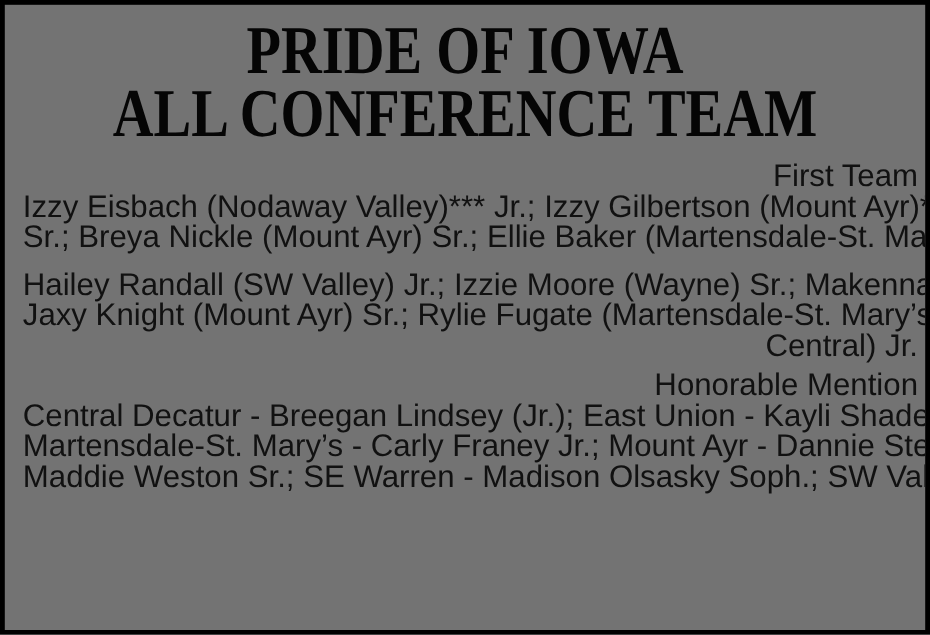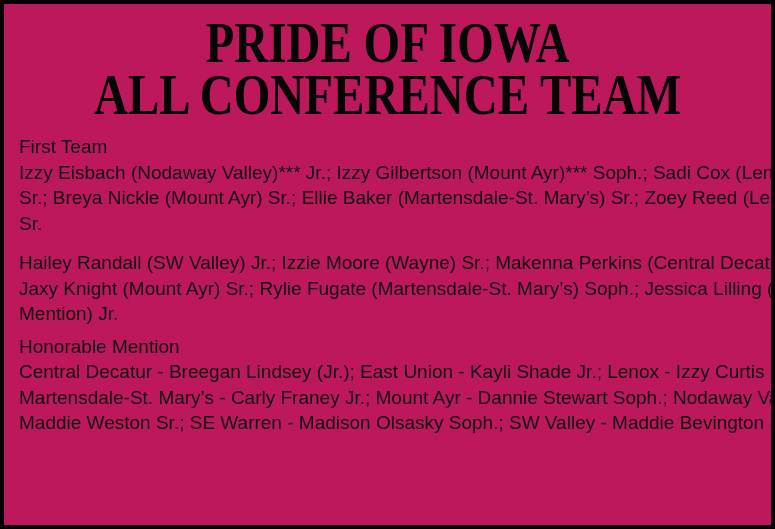--- a/index.html
+++ b/index.html
@@ -6,44 +6,45 @@
   html, body {
     width: 775px;
     height: 529px;
     background: #ffffff;
     font-family: "Liberation Sans", sans-serif;
   }
   .poster {
     position: relative;
     width: 775px;
     height: 529px;
-    background: #be185d;
+    background: #737373;
     border: 4px solid #000000;
     overflow: hidden;
     color: #0a0a0a;
   }
   .title {
     padding-top: 13px;
     text-align: center;
     font-family: "Liberation Serif", serif;
     font-weight: bold;
     font-size: 57px;
     line-height: 52px;
     color: #050505;
   }
   .title-line {
     transform: scaleX(0.825);
     transform-origin: 50% 50%;
     white-space: nowrap;
   }
   .body-text {
     margin: 13px 6px 0 15px;
-    font-size: 19px;
+    font-size: 26px;
     line-height: 25.5px;
     color: #111111;
+    text-align: right;
   }
   .section-second { margin-top: 14px; }
   .section-honorable { margin-top: 7px; }
   .line { white-space: pre; }
 </style>
 </head>
 <body>
 
 <div class="poster">
 
@@ -51,27 +52,26 @@
     <div class="title-line">PRIDE OF IOWA</div>
     <div class="title-line">ALL CONFERENCE TEAM</div>
   </div>
 
   <div class="body-text">
 
     <div class="section">
       <div class="line">First Team</div>
       <div class="line">Izzy Eisbach (Nodaway Valley)*** Jr.; Izzy Gilbertson (Mount Ayr)*** Soph.; Sadi Cox (Lenox)***</div>
       <div class="line">Sr.; Breya Nickle (Mount Ayr) Sr.; Ellie Baker (Martensdale-St. Mary’s) Sr.; Zoey Reed (Lenox)</div>
-      <div class="line">Sr.</div>
     </div>
 
     <div class="section section-second">
       <div class="line">Hailey Randall (SW Valley) Jr.; Izzie Moore (Wayne) Sr.; Makenna Perkins (Central Decatur) Sr.;</div>
       <div class="line">Jaxy Knight (Mount Ayr) Sr.; Rylie Fugate (Martensdale-St. Mary’s) Soph.; Jessica Lilling (SE</div>
-      <div class="line">Mention) Jr.</div>
+      <div class="line">Central) Jr.</div>
     </div>
 
     <div class="section section-honorable">
       <div class="line">Honorable Mention</div>
       <div class="line">Central Decatur - Breegan Lindsey (Jr.); East Union - Kayli Shade Jr.; Lenox - Izzy Curtis Sr.;</div>
       <div class="line">Martensdale-St. Mary’s - Carly Franey Jr.; Mount Ayr - Dannie Stewart Soph.; Nodaway Valley -</div>
       <div class="line">Maddie Weston Sr.; SE Warren - Madison Olsasky Soph.; SW Valley - Maddie Bevington Sr.;</div>
     </div>
 
   </div>

